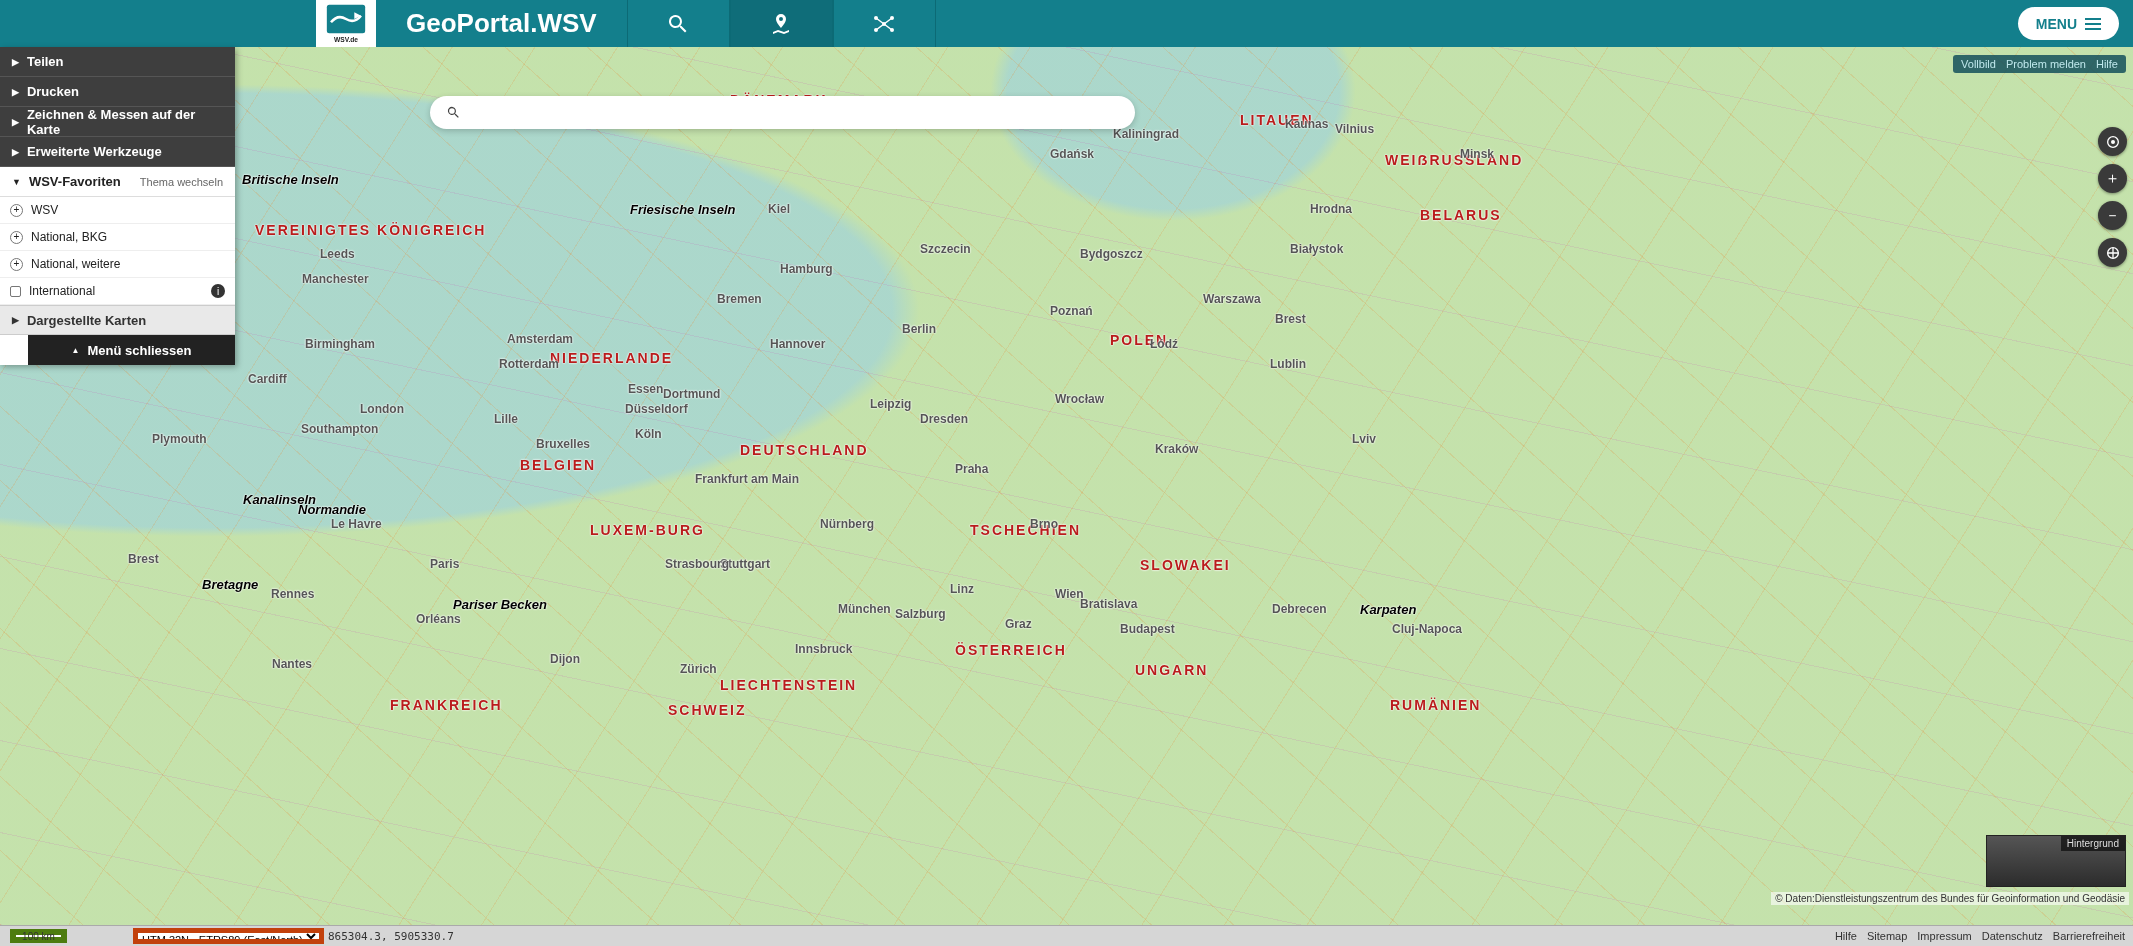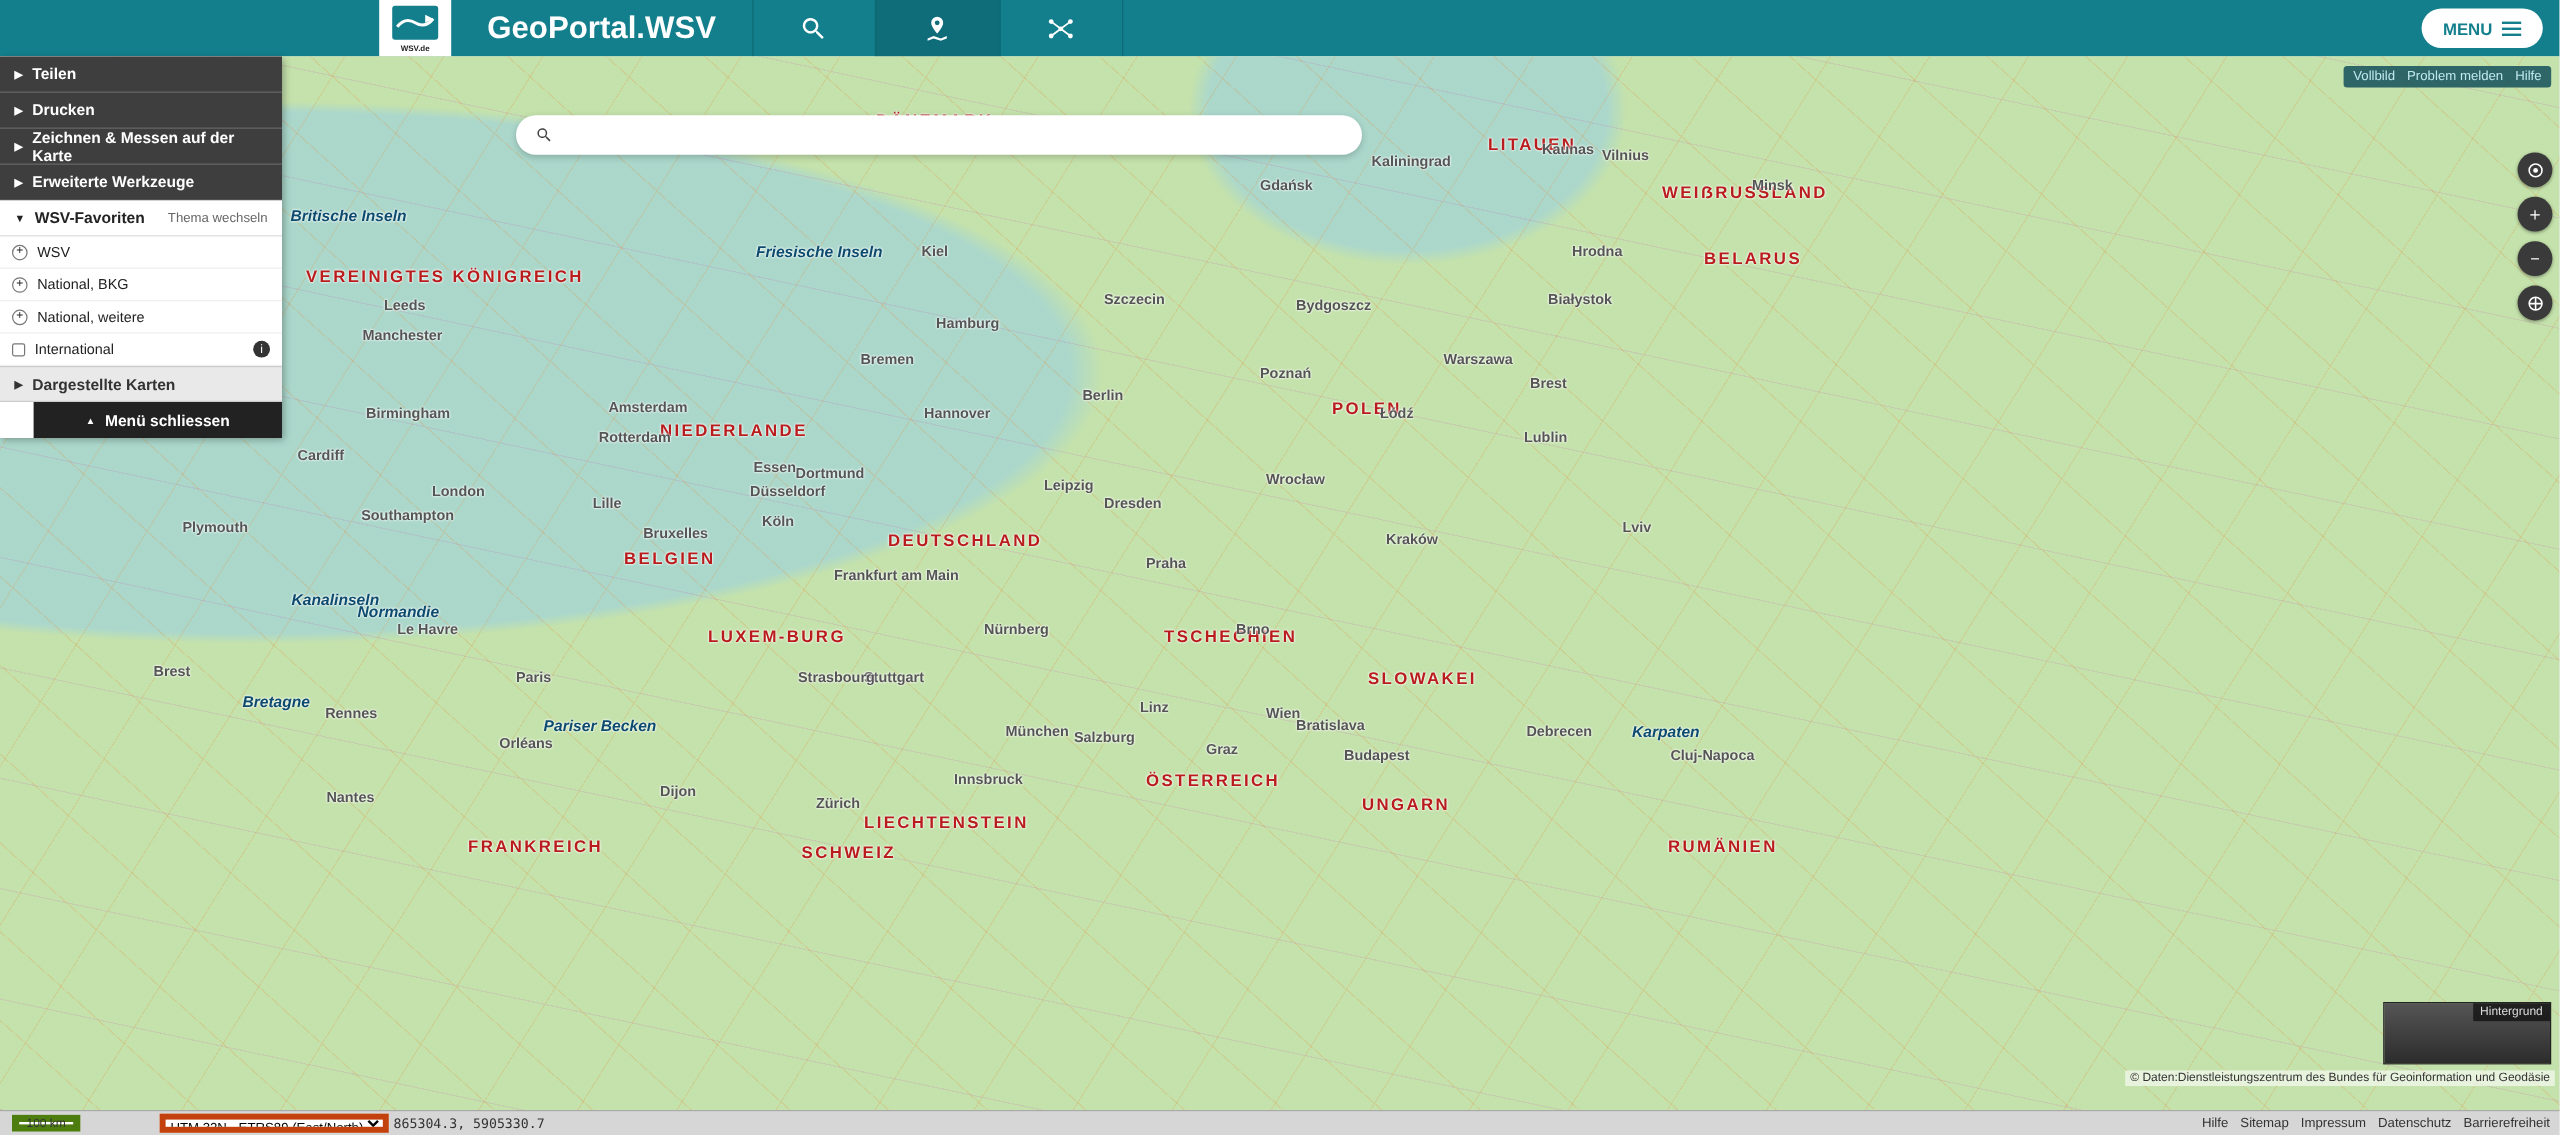--- a/index.html
+++ b/index.html
@@ -32,21 +32,21 @@
   .map-bg::before {
     content: ""; position: absolute; inset: 0;
     background-image:
       repeating-linear-gradient(42deg, rgba(228,143,60,.22) 0 1px, transparent 1px 55px),
       repeating-linear-gradient(-58deg, rgba(228,143,60,.20) 0 1px, transparent 1px 70px),
       repeating-linear-gradient(12deg, rgba(200,80,180,.14) 0 1px, transparent 1px 90px);
   }
   .map-label { position: absolute; font-weight: bold; text-shadow: 0 0 2px #fff, 0 0 2px #fff; pointer-events: none; font-size: 13px; }
   .country { color: #b91c1c; letter-spacing: 2px; font-size: 14px; }
   .city { color: #555; font-weight: bold; font-size: 12px; }
-  .region { color: #0c4a6e; font-style: italic; }
+  .region { color: #000000; font-style: italic; }
 
   
   .side-panel { position: absolute; top: 0; left: 0; width: 235px; background: #fff; box-shadow: 2px 2px 6px rgba(0,0,0,.3); z-index: 20; }
   .panel-row { display: flex; align-items: center; gap: 8px; padding: 0 12px; height: 30px; cursor: pointer; font-weight: bold; }
   .panel-row.dark { background: #3e3e3e; color: #fff; border-bottom: 1px solid #555; }
   .panel-row.light { background: #e9e9e9; color: #333; border-top: 1px solid #ccc; border-bottom: 1px solid #ccc; }
   .panel-row.fav-header { background: #fff; color: #222; border-bottom: 1px solid #ddd; }
   .panel-row .caret { font-size: 9px; }
   .fav-header .sub { margin-left: auto; font-weight: normal; font-size: 11px; color: #666; }
 
@@ -192,21 +192,21 @@
       <div class="map-label city" style="left: 680px; top: 615px;">Zürich</div>
       <div class="map-label city" style="left: 1460px; top: 100px;">Minsk</div>
       <div class="map-label city" style="left: 1335px; top: 75px;">Vilnius</div>
       <div class="map-label city" style="left: 1080px; top: 550px;">Bratislava</div>
       <div class="map-label city" style="left: 1352px; top: 385px;">Lviv</div>
       <div class="map-label city" style="left: 1030px; top: 470px;">Brno</div>
       <div class="map-label city" style="left: 920px; top: 195px;">Szczecin</div>
       <div class="map-label city" style="left: 1150px; top: 290px;">Łódź</div>
       <div class="map-label city" style="left: 1270px; top: 310px;">Lublin</div>
       <div class="map-label city" style="left: 1275px; top: 265px;">Brest</div>
-      <div class="map-label city" style="left: 1143px; top: 80px;">Kaliningrad</div>
+      <div class="map-label city" style="left: 1113px; top: 80px;">Kaliningrad</div>
       <div class="map-label city" style="left: 1285px; top: 70px;">Kaunas</div>
       <div class="map-label city" style="left: 305px; top: 290px;">Birmingham</div>
       <div class="map-label city" style="left: 302px; top: 225px;">Manchester</div>
       <div class="map-label city" style="left: 320px; top: 200px;">Leeds</div>
       <div class="map-label city" style="left: 248px; top: 325px;">Cardiff</div>
       <div class="map-label city" style="left: 301px; top: 375px;">Southampton</div>
       <div class="map-label city" style="left: 152px; top: 385px;">Plymouth</div>
       <div class="map-label city" style="left: 331px; top: 470px;">Le Havre</div>
       <div class="map-label city" style="left: 494px; top: 365px;">Lille</div>
       <div class="map-label city" style="left: 416px; top: 565px;">Orléans</div>

